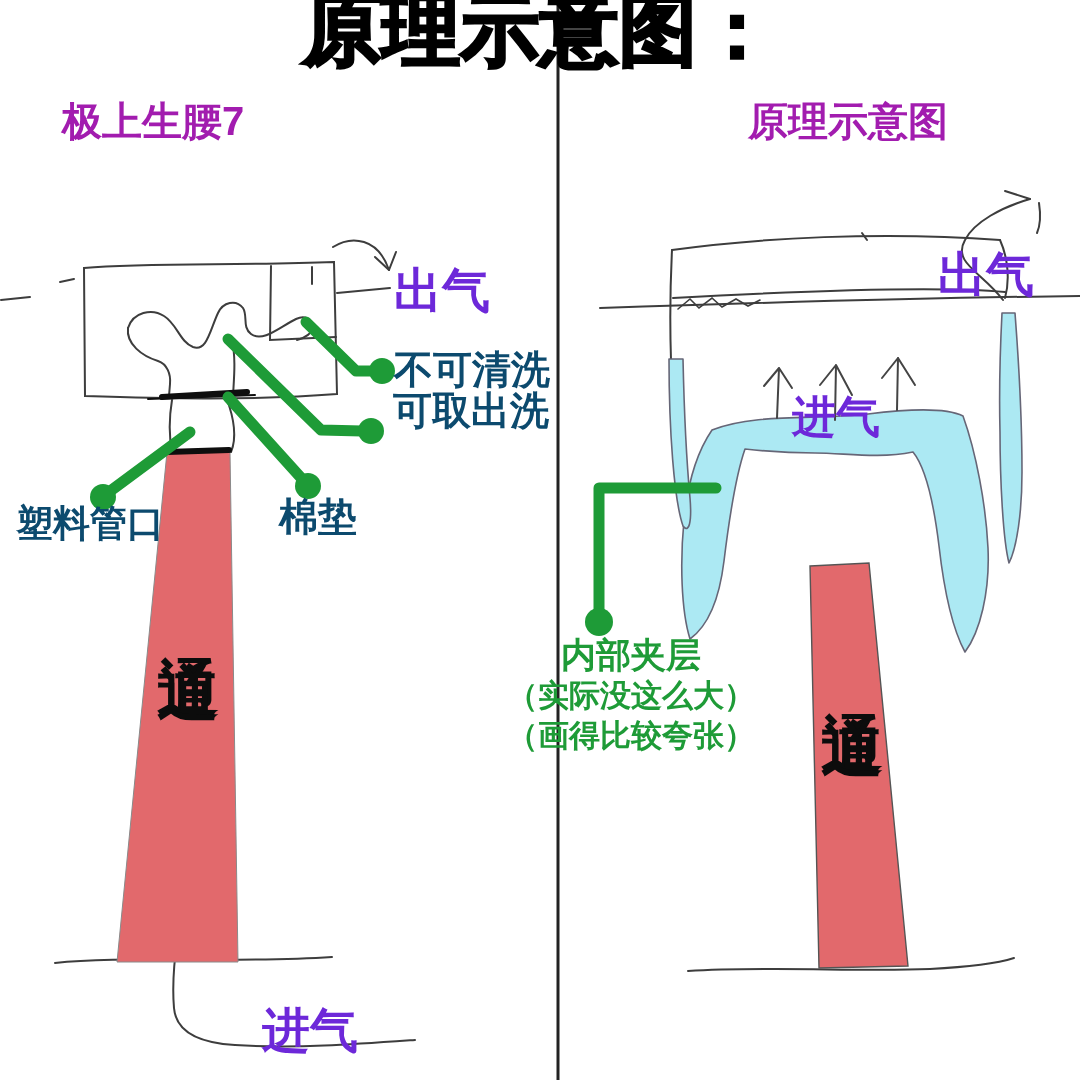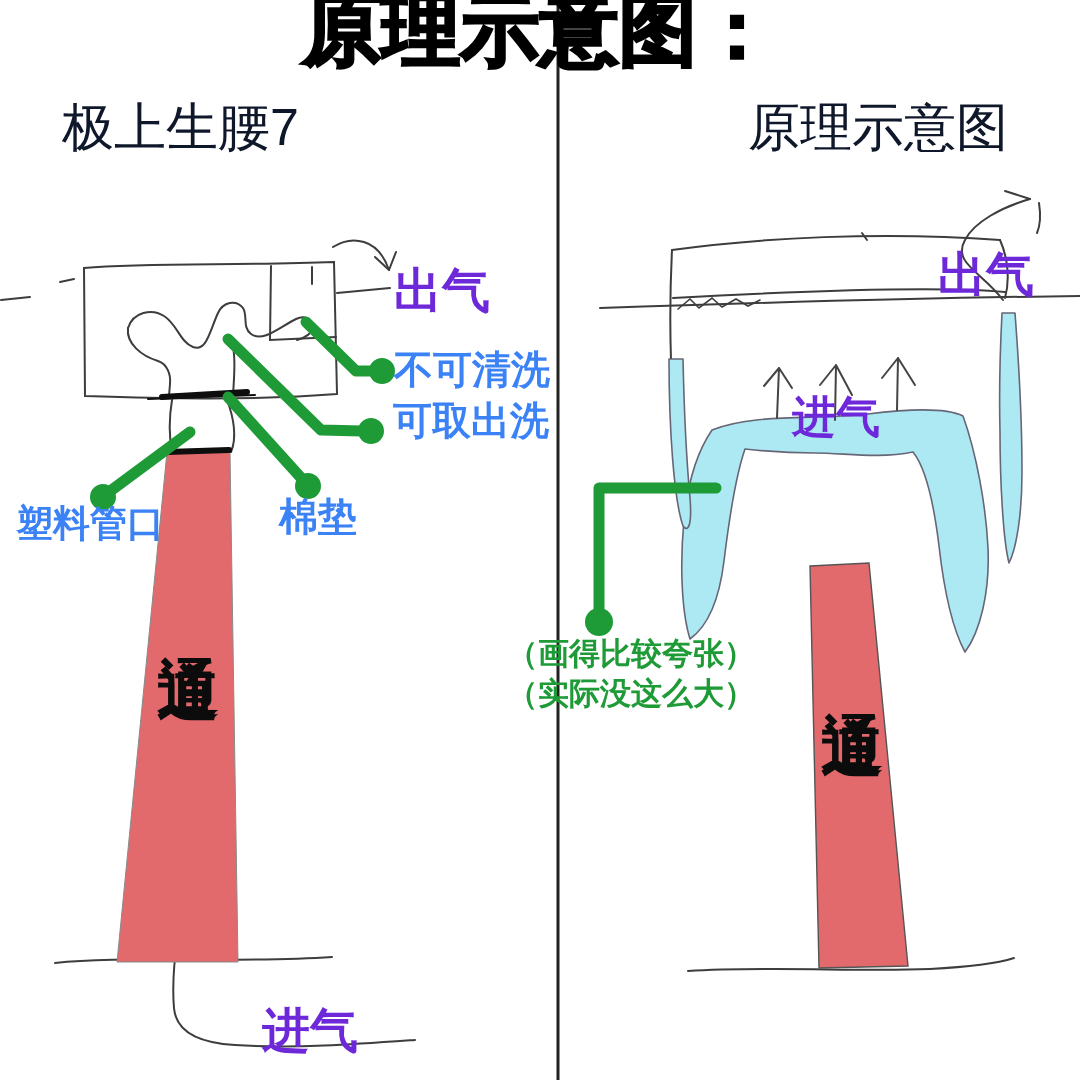--- a/index.html
+++ b/index.html
@@ -7,23 +7,23 @@
     position:relative;width:1080px;height:1080px;overflow:hidden;background:#ffffff;
     font-family:"Liberation Sans","DejaVu Sans",sans-serif;
   }
   #art{position:absolute;left:0;top:0;width:1080px;height:1080px;}
   .lbl{position:absolute;white-space:nowrap;line-height:1.05;}
   .title{
     left:50%;top:-10px;transform:translateX(-50%);
     font-size:78px;font-weight:900;color:#000;
     -webkit-text-stroke:3px #000;letter-spacing:1px;
   }
-  .product{font-size:52px;font-weight:400;color:#0f172a;}
+  .product{font-size:40px;font-weight:700;color:#a21caf;}
   .navy{color:#6d28d9;font-weight:800;}
-  .green{color:#3b82f6;font-weight:800;}
+  .green{color:#0c4a6e;font-weight:800;}
   .big-air{font-size:48px;}
   .mid-air{font-size:44px;}
   .tag{font-size:39px;}
   .tag-sm{font-size:37px;}
   .vert{
     writing-mode:vertical-rl;text-orientation:upright;
     font-size:62px;font-weight:800;color:#0c0c0c;letter-spacing:6px;
   }
   .note{position:absolute;text-align:center;color:#1e9b37;font-weight:800;white-space:nowrap;}
   .note .l1{font-size:35px;line-height:42px;}
@@ -122,27 +122,28 @@
     <circle cx="599" cy="622" r="14" fill="#1e9b37"></circle>
   </svg>
 
   <div class="lbl title">原理示意图：</div>
 
   <div class="lbl product" style="left:62px;top:100px;">极上生腰7</div>
   <div class="lbl product" style="left:748px;top:100px;">原理示意图</div>
 
   <div class="lbl navy big-air" style="left:394px;top:266px;">出气</div>
   <div class="lbl green tag" style="left:394px;top:350px;">不可清洗</div>
-  <div class="lbl green tag" style="left:393px;top:401px;">可取出洗</div>
+  <div class="lbl green tag" style="left:393px;top:391px;">可取出洗</div>
   <div class="lbl green tag-sm" style="left:16px;top:505px;">塑料管口</div>
   <div class="lbl green tag" style="left:279px;top:497px;">棉垫</div>
   <div class="lbl vert" style="left:156px;top:606px;">通道</div>
   <div class="lbl navy big-air" style="left:262px;top:1006px;">进气</div>
 
   <div class="lbl navy big-air" style="left:938px;top:250px;">出气</div>
   <div class="lbl navy mid-air" style="left:792px;top:394px;">进气</div>
   <div class="note" style="left:495px;top:634px;width:272px;">
+    <div class="l1">内部夹层</div>
+    <div class="l2">（实际没这么大）</div>
     <div class="l2">（画得比较夸张）</div>
-    <div class="l2">（实际没这么大）</div>
   </div>
   <div class="lbl vert" style="left:820px;top:662px;">通道</div>
 
 </div>
 
 </body></html>

